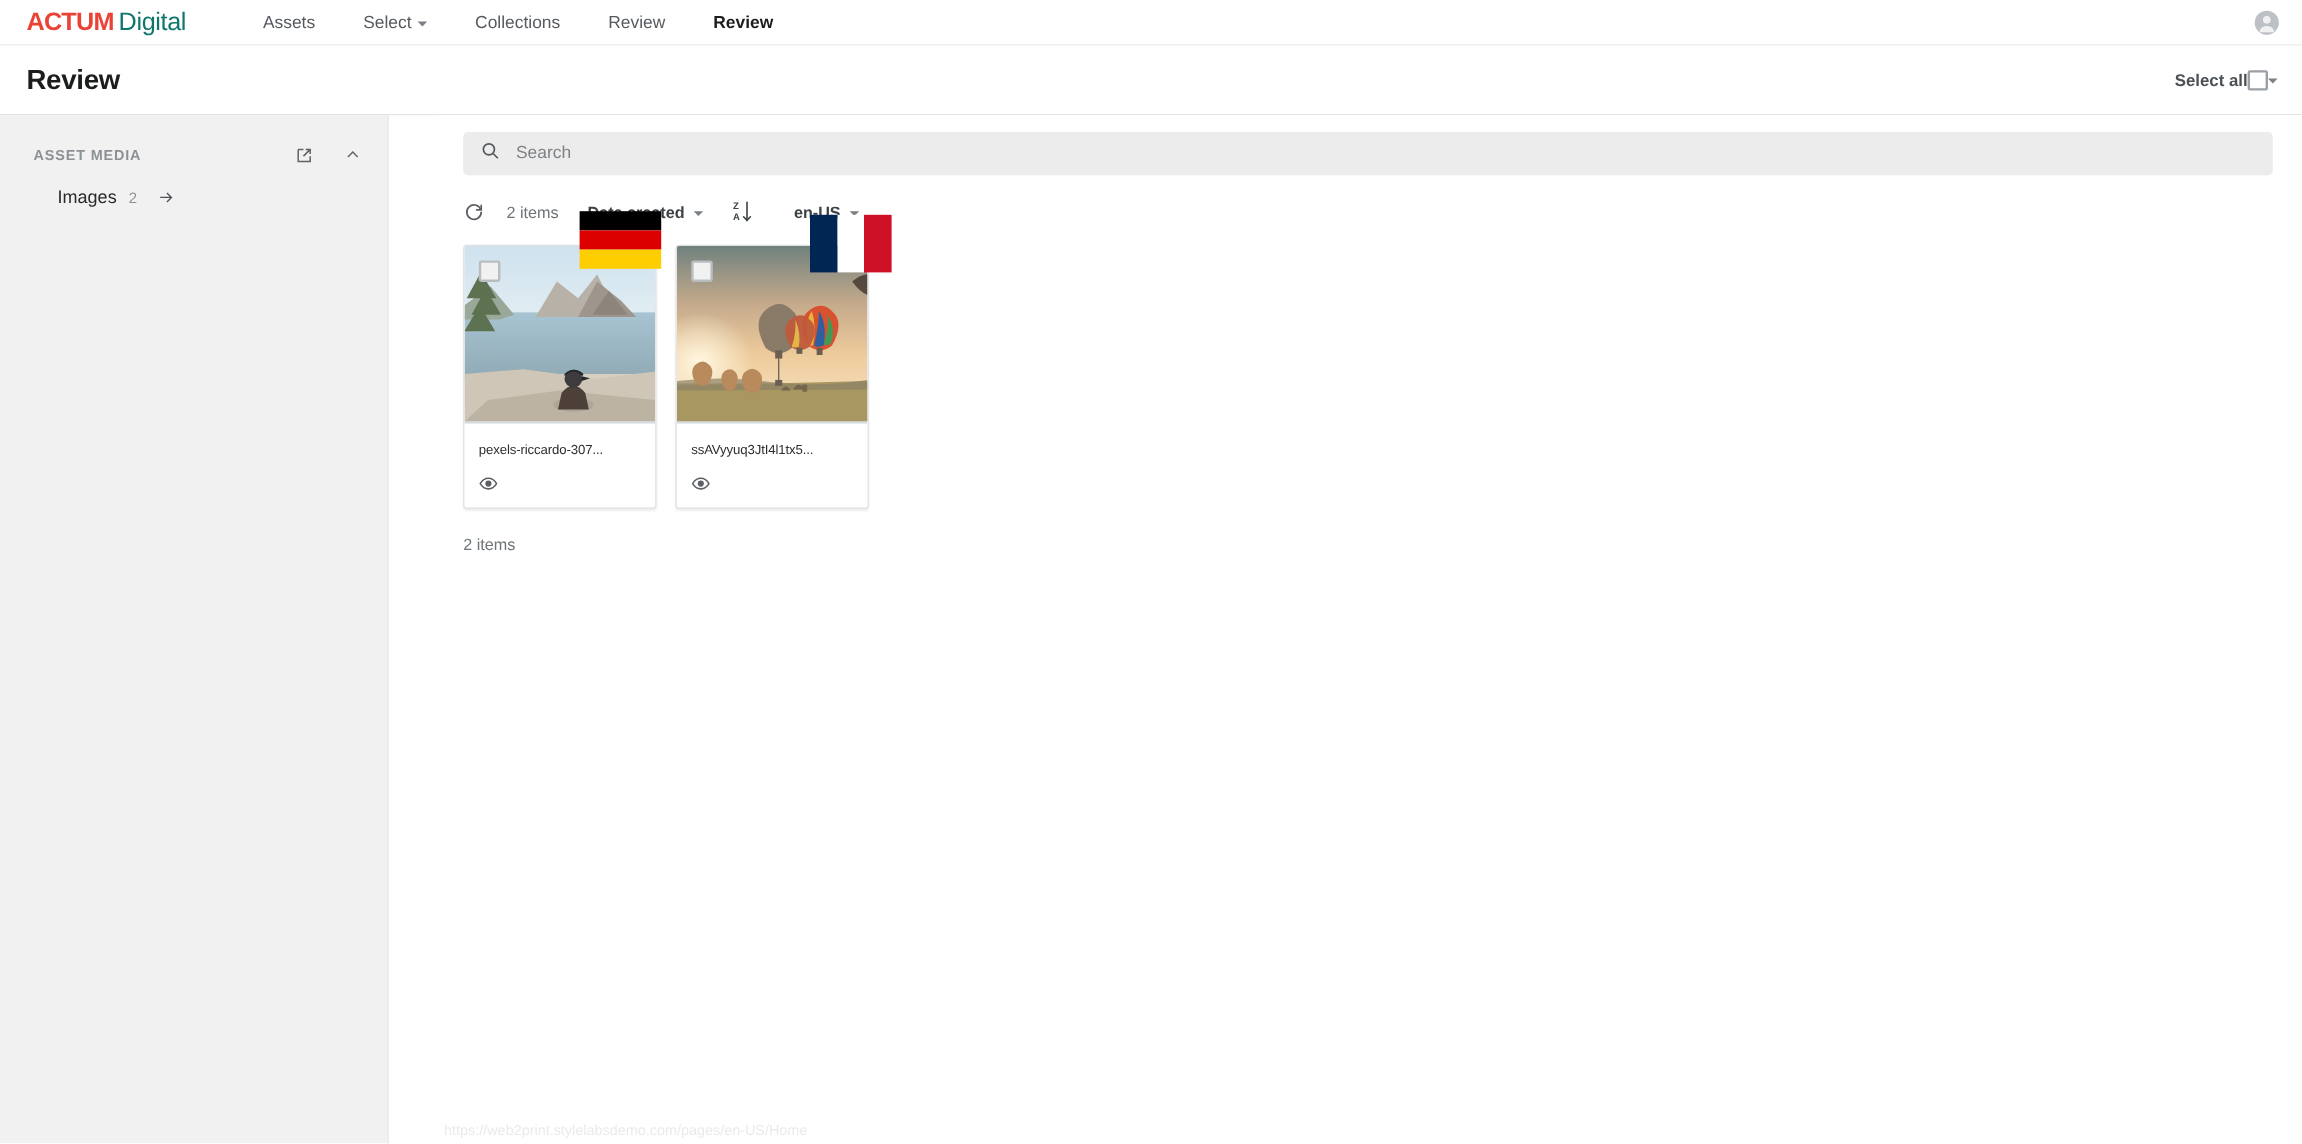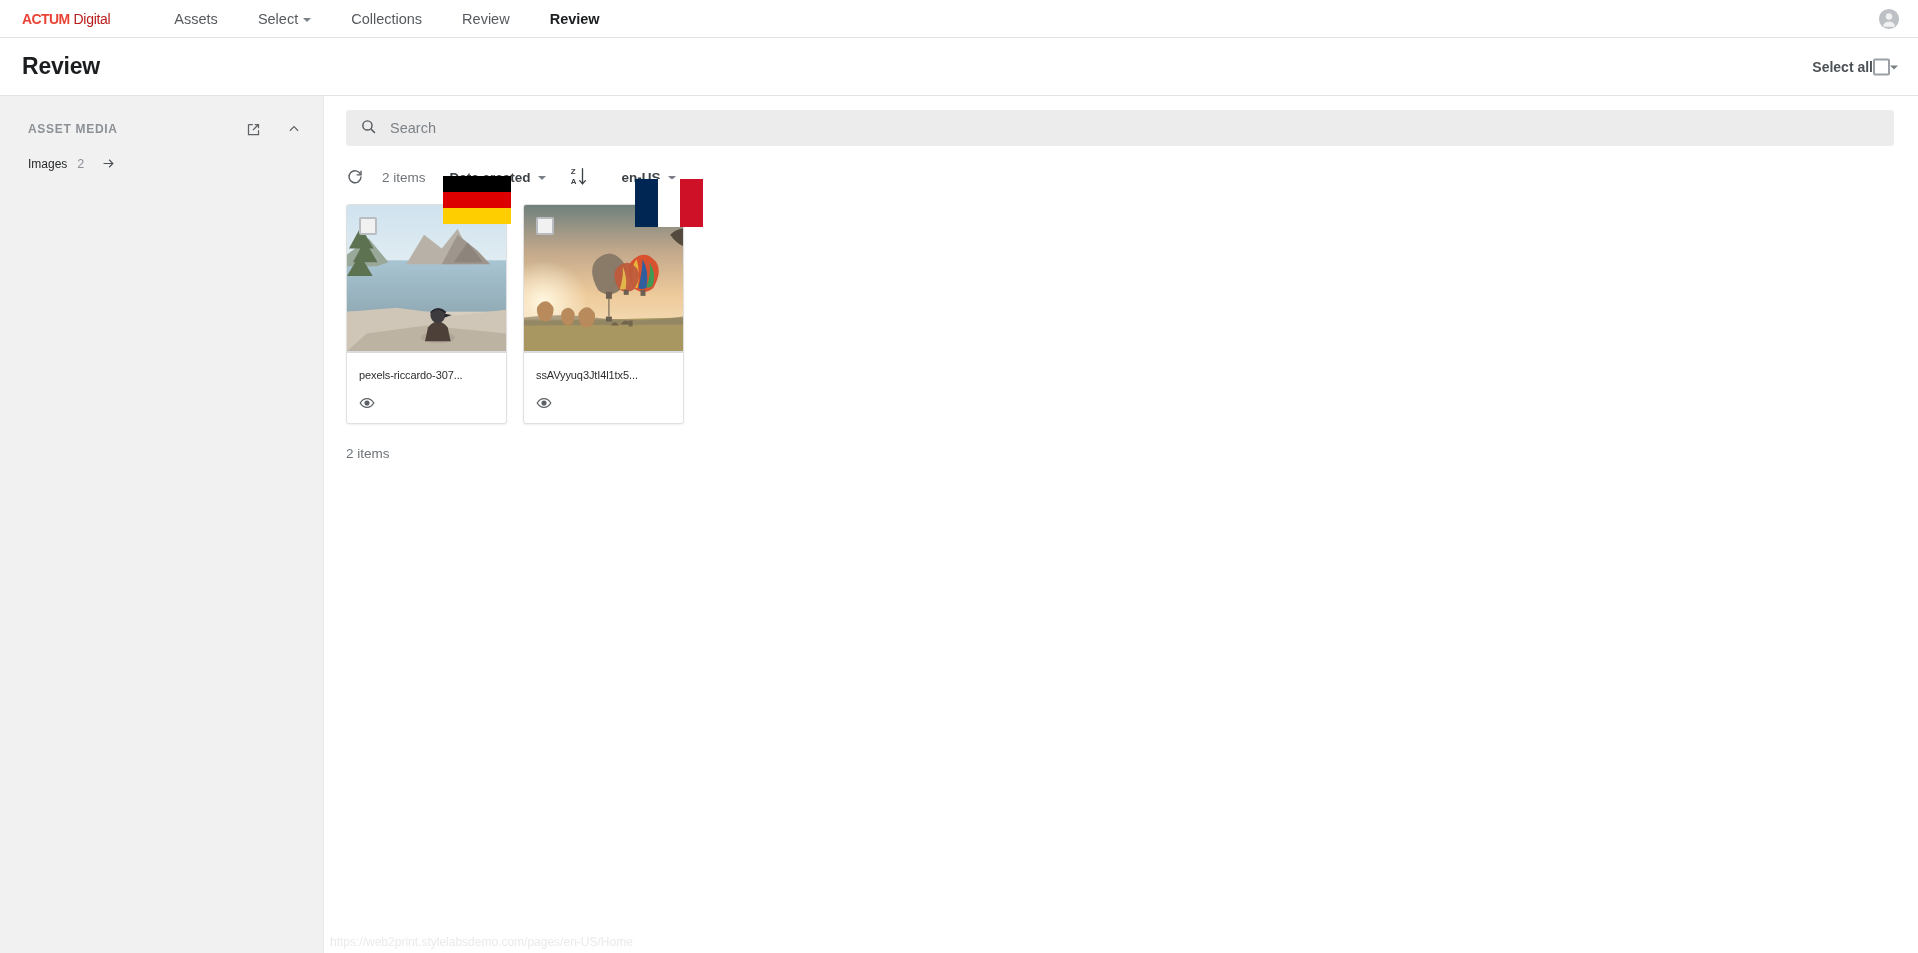--- a/index.html
+++ b/index.html
@@ -17,33 +17,33 @@
     position: relative;
     height: 38px;
     background: #ffffff;
     border-bottom: 1px solid #e3e3e3;
     display: flex;
     align-items: center;
     padding: 0 22px 0 22px;
   }
   .logo {
     display: flex; align-items: center;
-    font-size: 14px;
+    font-size: 21px;
     letter-spacing: -0.3px;
     margin-right: 44px;
     user-select: none;
   }
   .logo .mark {
     font-weight: 700;
     color: #ea4335;
     letter-spacing: -0.6px;
   }
   .logo .word {
     font-weight: 400;
-    color: #b91c1c;
+    color: #0f766e;
     margin-left: 4px;
   }
   .nav { display: flex; gap: 0; }
   .nav-item {
     font-size: 14.5px;
     color: #555a5f;
     padding: 10px 20px;
     cursor: pointer;
     white-space: nowrap;
     display: flex;
@@ -98,21 +98,21 @@
   .cbox {
     width: 16px; height: 16px;
     border: 2px solid #9aa0a6;
     border-radius: 2px;
     background: #fff;
     display: inline-block;
   }
   .cbox.lg { width: 17px; height: 17px; }
 
   
-  .wrap { display: flex; height: calc(953px - 38px - 58px); }
+  .wrap { display: flex; height: calc(953px - 38px - 58px); gap: 40px; }
 
   
   .sidebar {
     width: 324px;
     flex: 0 0 324px;
     background: #f1f1f1;
     padding-top: 16px;
     border-right: 1px solid #e8e8e8;
   }
   .sb-head {
@@ -128,21 +128,21 @@
     flex: 1;
   }
   .sb-icon { cursor: pointer; color: #5f6368; display: flex; align-items: center; }
   .sb-icon + .sb-icon { margin-left: 26px; }
   .sb-item {
     display: flex; align-items: center;
     gap: 10px;
     padding: 10px 28px 10px 28px;
     cursor: pointer;
   }
-  .sb-item-label { font-size: 12px; color: #27292b; }
+  .sb-item-label { font-size: 15px; color: #27292b; margin-left: 20px; }
   .sb-item-count { font-size: 12.5px; color: #8c9196; }
   .sb-arrow { margin-left: 6px; display: flex; align-items: center; color: #4d5156; }
 
   
   .main {
     flex: 1;
     background: #fff;
     padding: 0;
     position: relative;
     overflow: hidden;

